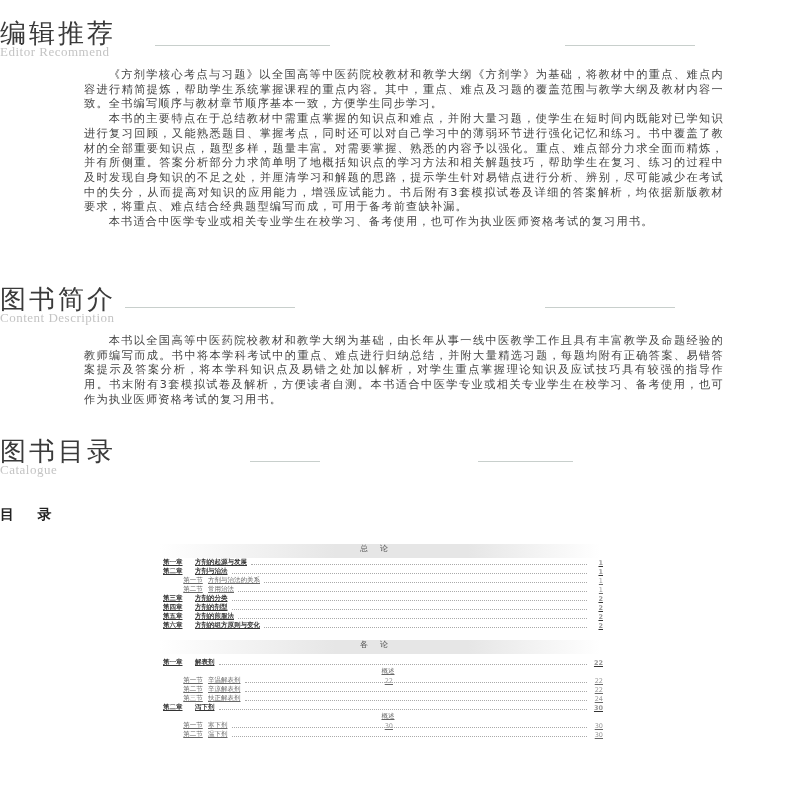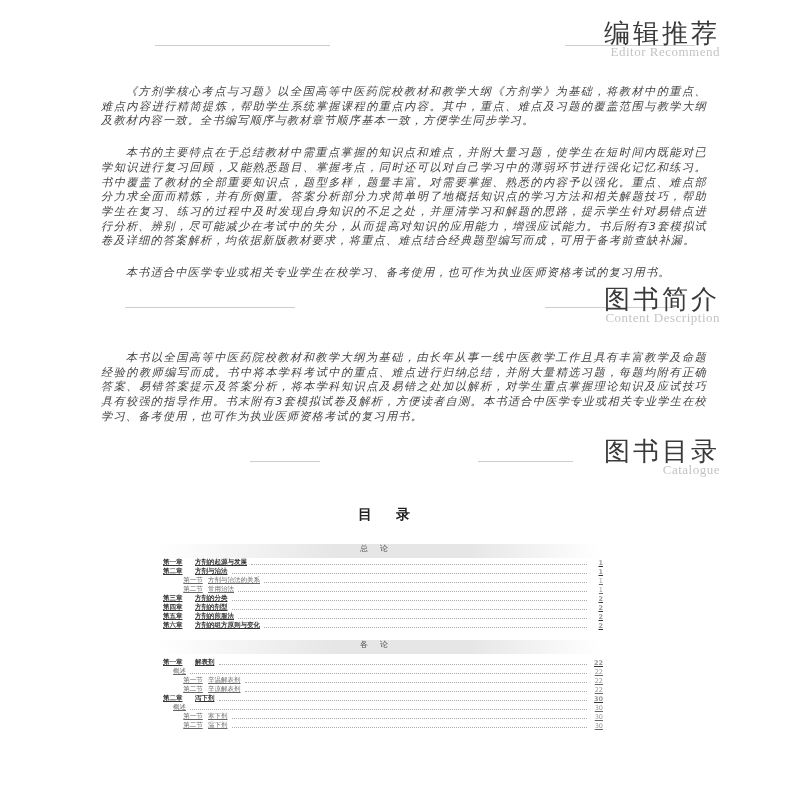--- a/index.html
+++ b/index.html
@@ -1,42 +1,42 @@
 <!DOCTYPE html>
 <html><head>
 <meta charset="utf-8">
 <style>
   html, body { margin: 0; padding: 0; background: #ffffff; }
   body { width: 800px; height: 800px; position: relative; overflow: hidden;
          font-family: "DejaVu Serif", "Liberation Serif", serif; color: #333; }
 
-  .sec-head { position: absolute; left: 0; width: 720px; text-align: right; }
+  .sec-head { position: absolute; left: 0; width: 720px; text-align: left; }
   .sec-title { font-family: "DejaVu Sans", sans-serif; font-size: 26px; letter-spacing: 3px; color: #3a3a3a; line-height: 30px; }
   .sec-sub { font-family: "Liberation Serif", serif; font-size: 13px; color: #c4c4c4; letter-spacing: 0.5px; line-height: 14px; margin-top: -3px; }
   .rule { position: absolute; height: 1px; background: #c8cfcc; }
 
   .para { position: absolute; left: 84px; width: 640px; font-size: 11.2px; line-height: 14.7px;
           color: #444; text-align: justify; letter-spacing: 1.2px; font-family: "DejaVu Sans", sans-serif; }
-  .para p { margin: 17px; text-indent: 2.2em; font-style: italic; }
+  .para p { margin: 0; text-indent: 2.2em; }
 
-  .toc-title { position: absolute; left: 0; width: 778px; top: 506px; text-align: center;
-               font-family: Liberation Sans, sans-serif; font-weight: bold; font-size: 14px; letter-spacing: 10px; color: #222; }
+  .toc-title { position: absolute; left: 0; width: 778px; top: 506px; text-align: left;
+               font-family: Liberation Serif, serif; font-weight: bold; font-size: 14px; letter-spacing: 10px; color: #222; }
 
   .toc-band { position: absolute; left: 160px; width: 440px; height: 14px;
               background: linear-gradient(to right, #ffffff 0%, #e6e6e6 40%, #e6e6e6 70%, #ffffff 100%);
               font-size: 8px; line-height: 10px; text-align: center; color: #555; letter-spacing: 12px;
               font-family: "DejaVu Sans", sans-serif; }
 
   .toc-list { position: absolute; left: 163px; width: 440px; }
   .toc-row { display: flex; align-items: center; height: 9px; font-size: 6.5px; color: #666;
              font-family: "DejaVu Sans", sans-serif; white-space: nowrap; text-decoration: underline; }
   .toc-row.chapter { color: #333; font-weight: bold; }
   .toc-row .num { width: 30px; display: inline-block; }
   .toc-row.sub .num { margin-left: 17px; width: 26px; text-align: center; }
-  .toc-row.over { padding-left: 8px; }
+  .toc-row.over { padding-left: 8px; flex-direction: column; }
   .toc-row .name { margin-left: 2px; }
   .toc-row .dots { flex: 1; border-bottom: 1px dotted #aaa; margin: 0 4px; height: 4px; }
   .toc-row .page { width: 12px; text-align: right; color: #999; }
 </style>
 </head>
 <body>
 
 <div class="rule" style="left:155px; top:45px; width:175px;"></div>
 <div class="rule" style="left:565px; top:45px; width:130px;"></div>
 <div class="sec-head" style="top:18px;">
@@ -138,20 +138,26 @@
       <span class="name">辛温解表剂</span>
       <span class="dots"></span>
       <span class="page">22</span>
     </div>
   <div class="toc-row sub">
       <span class="num">第二节</span>
       <span class="name">辛凉解表剂</span>
       <span class="dots"></span>
       <span class="page">22</span>
     </div>
+  <div class="toc-row sub">
+      <span class="num">第三节</span>
+      <span class="name">扶正解表剂</span>
+      <span class="dots"></span>
+      <span class="page">24</span>
+    </div>
   <div class="toc-row chapter">
       <span class="num">第二章</span>
       <span class="name">泻下剂</span>
       <span class="dots"></span>
       <span class="page">30</span>
     </div>
   <div class="toc-row over">
       <span class="name">概述</span>
       <span class="dots"></span>
       <span class="page">30</span>

